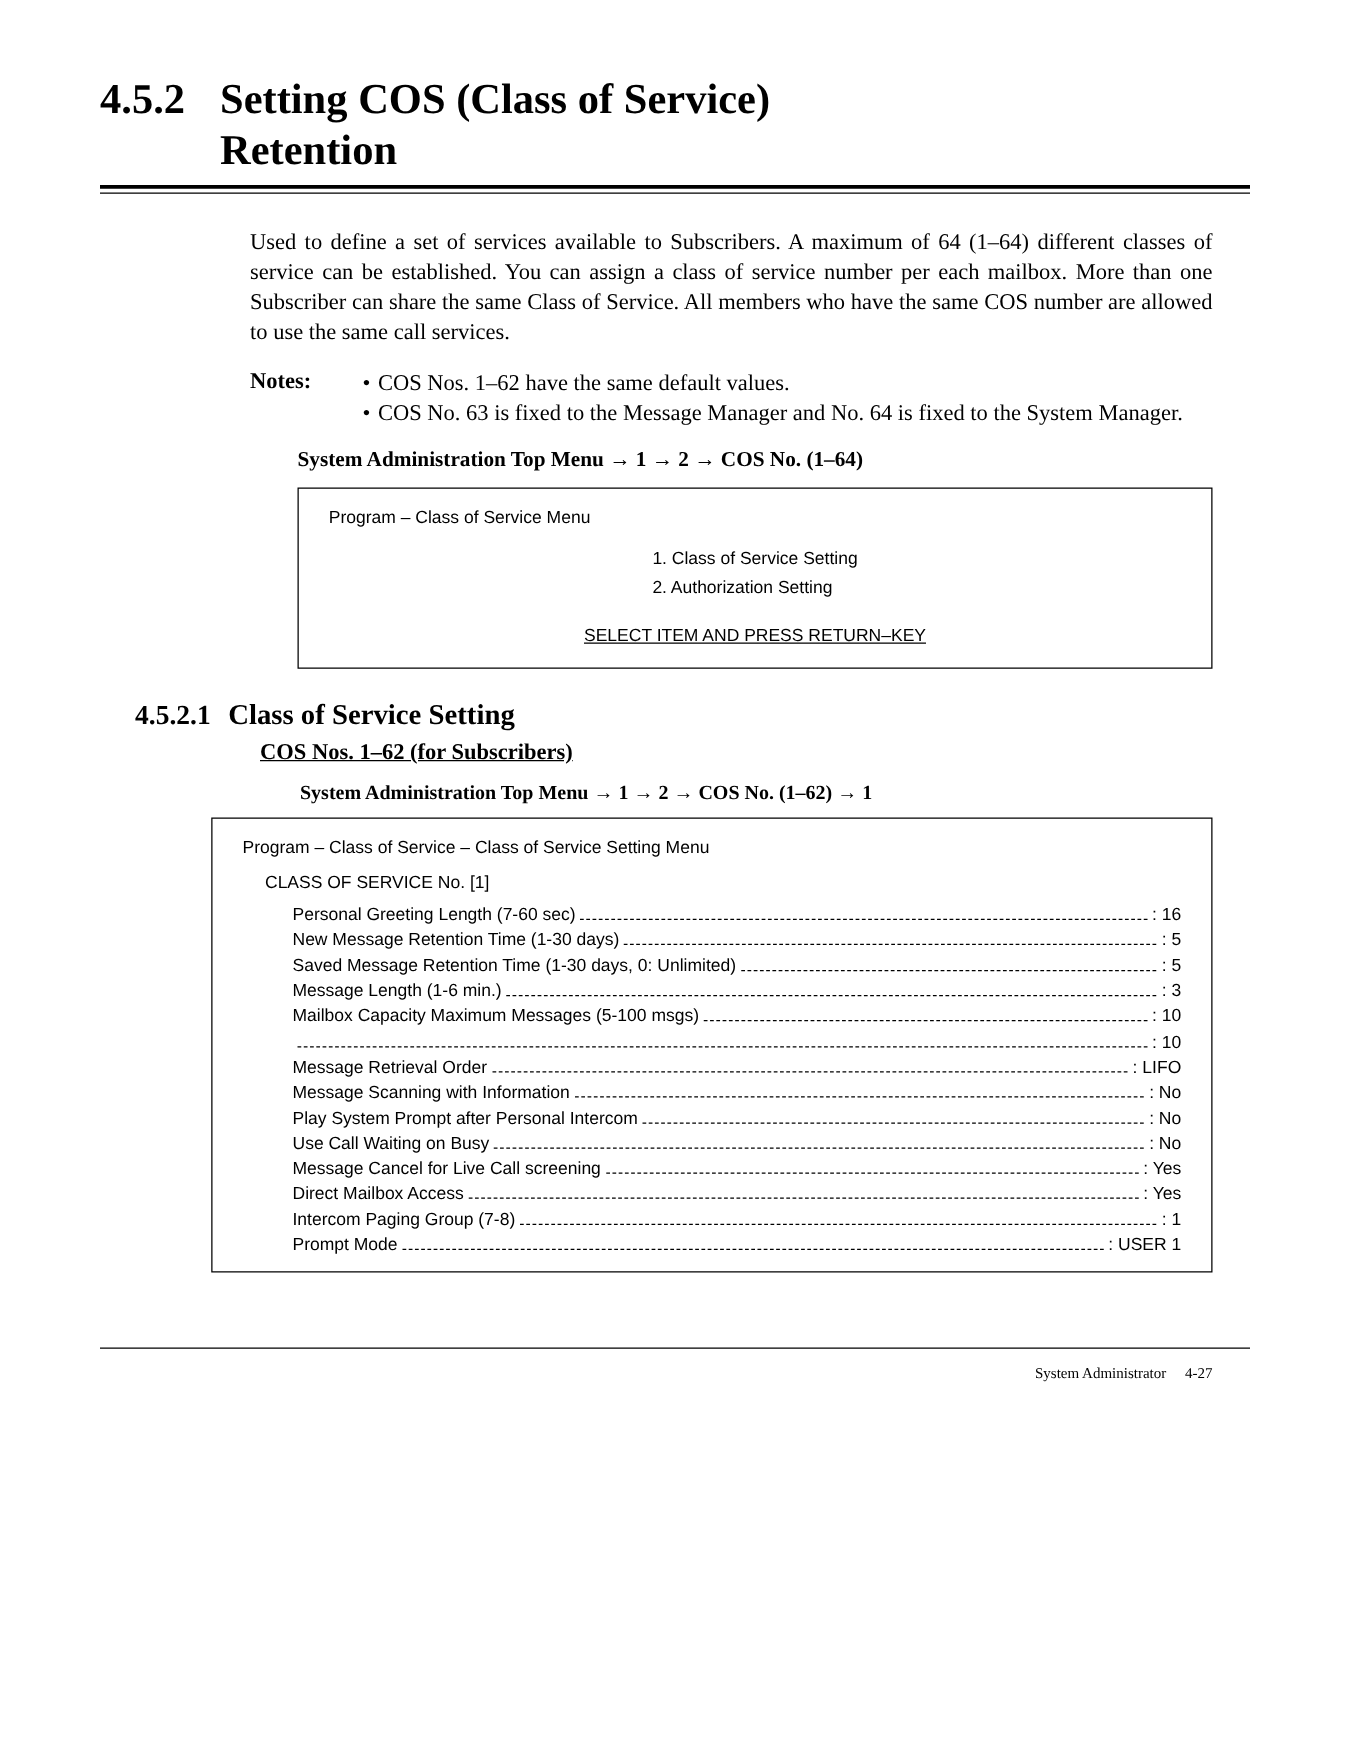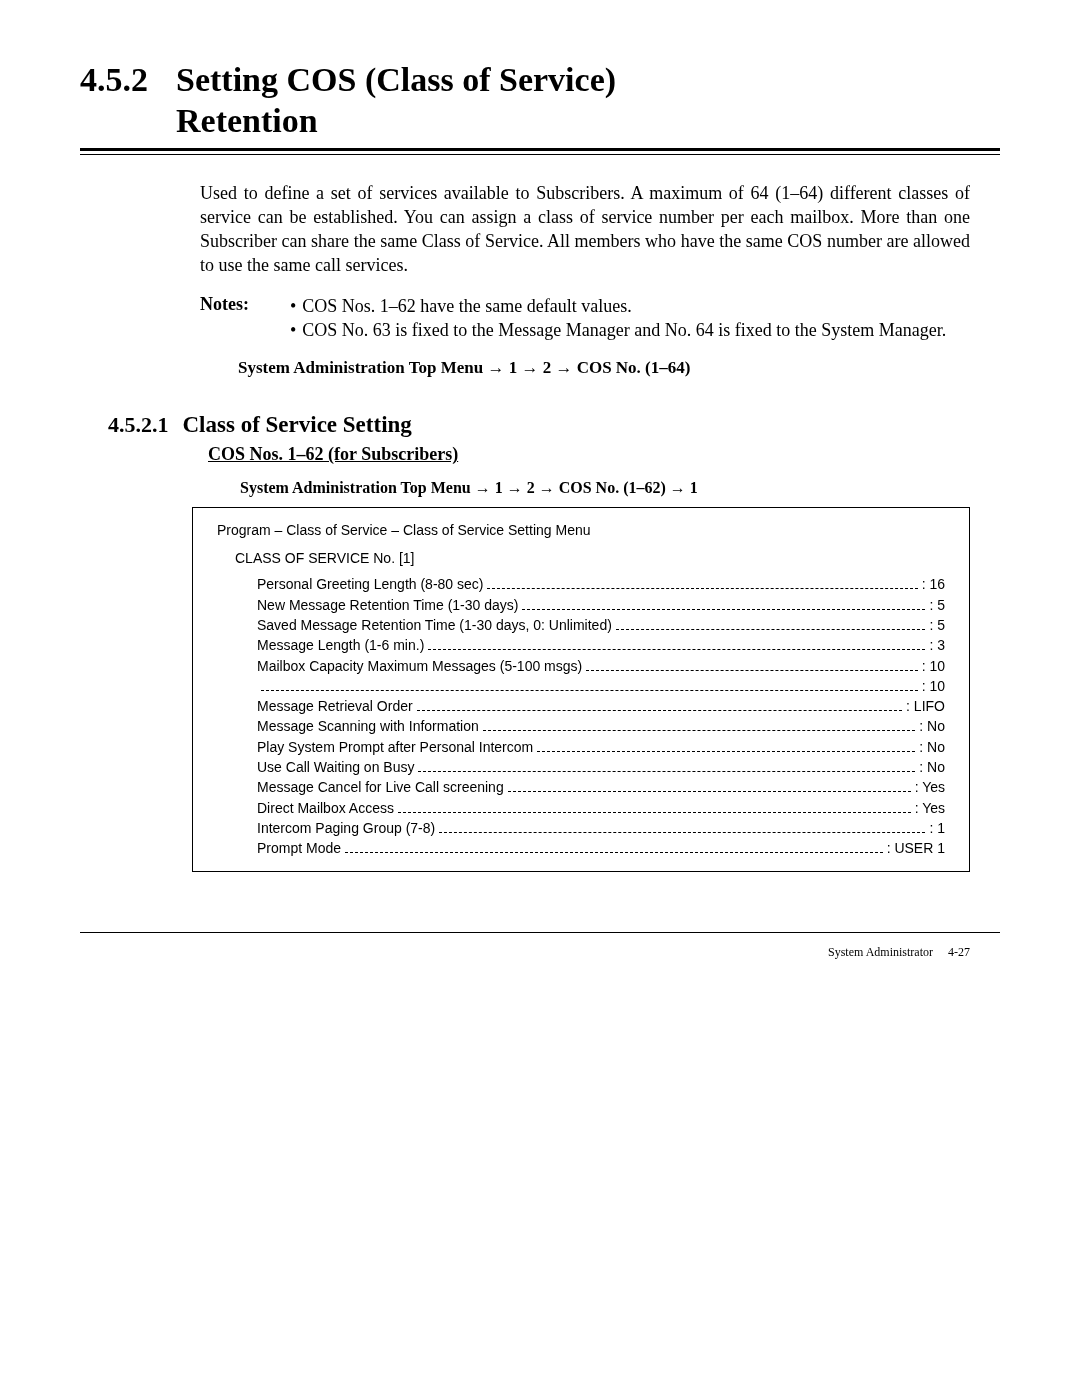--- a/index.html
+++ b/index.html
@@ -88,21 +88,21 @@
       display: inline-block;
       line-height: 1.6;
     }
     .menu-box .menu-prompt {
       text-align: center;
       text-decoration: underline;
     }
     .subsection-header {
       display: flex;
       align-items: baseline;
-      margin-top: 34px;
+      margin-top: 24px;
       margin-left: 28px;
     }
     .subsection-number {
       font-size: 22px;
       font-weight: bold;
       margin-right: 14px;
     }
     .subsection-title {
       font-size: 23px;
       font-weight: bold;
@@ -116,21 +116,21 @@
       margin-bottom: 14px;
     }
     .nav-path2 {
       font-weight: bold;
       font-size: 16px;
       margin-left: 160px;
       margin-bottom: 10px;
     }
     .setting-box {
       border: 1.5px solid #000;
-      margin-left: 112px;
+      margin-left: 89px;
       margin-right: 30px;
       padding: 14px 24px 12px 24px;
       font-family: Arial, Helvetica, sans-serif;
       font-size: 14px;
     }
     .setting-box .title {
       margin-bottom: 12px;
     }
     .setting-box .cos-no {
       margin-left: 18px;
@@ -189,36 +189,46 @@
         </div>
       <div class="bullet">
           <span class="dot">•</span>
           <span>COS No. 63 is fixed to the Message Manager and No. 64 is fixed to the System Manager.</span>
         </div>
     </div>
   </div>
 
   <div class="nav-path">System Administration Top Menu → 1 → 2 → COS No. (1–64)</div>
 
+  <div class="menu-box">
+    <div class="menu-title">Program – Class of Service Menu</div>
+    <div class="menu-items">
+      <div>
+        <span>1. Class of Service Setting</span><br>
+        <span>2. Authorization Setting</span>
+      </div>
+    </div>
+    <div class="menu-prompt">SELECT ITEM AND PRESS RETURN–KEY</div>
+  </div>
 </div>
 
 <div class="subsection-header">
   <div class="subsection-number">4.5.2.1</div>
   <div class="subsection-title">Class of Service Setting</div>
 </div>
 <div class="cos-subtitle">COS Nos. 1–62 (for Subscribers)</div>
 
 <div class="nav-path2">System Administration Top Menu → 1 → 2 → COS No. (1–62) → 1</div>
 
 <div class="setting-box">
   <div class="title">Program – Class of Service – Class of Service Setting Menu</div>
   <div class="cos-no">CLASS OF SERVICE No. [1]</div>
   <div id="settings-rows">
       <div class="setting-row">
-        <span class="setting-label">Personal Greeting Length (8-80 sec) </span>
+        <span class="setting-label">Personal Greeting Length (7-60 sec) </span>
         <span class="setting-dash"></span>
         <span class="setting-value"> : 16</span>
       </div>
       <div class="setting-row">
         <span class="setting-label">New Message Retention Time (1-30 days) </span>
         <span class="setting-dash"></span>
         <span class="setting-value"> : 5</span>
       </div>
       <div class="setting-row">
         <span class="setting-label">Saved Message Retention Time (1-30 days, 0: Unlimited) </span>

